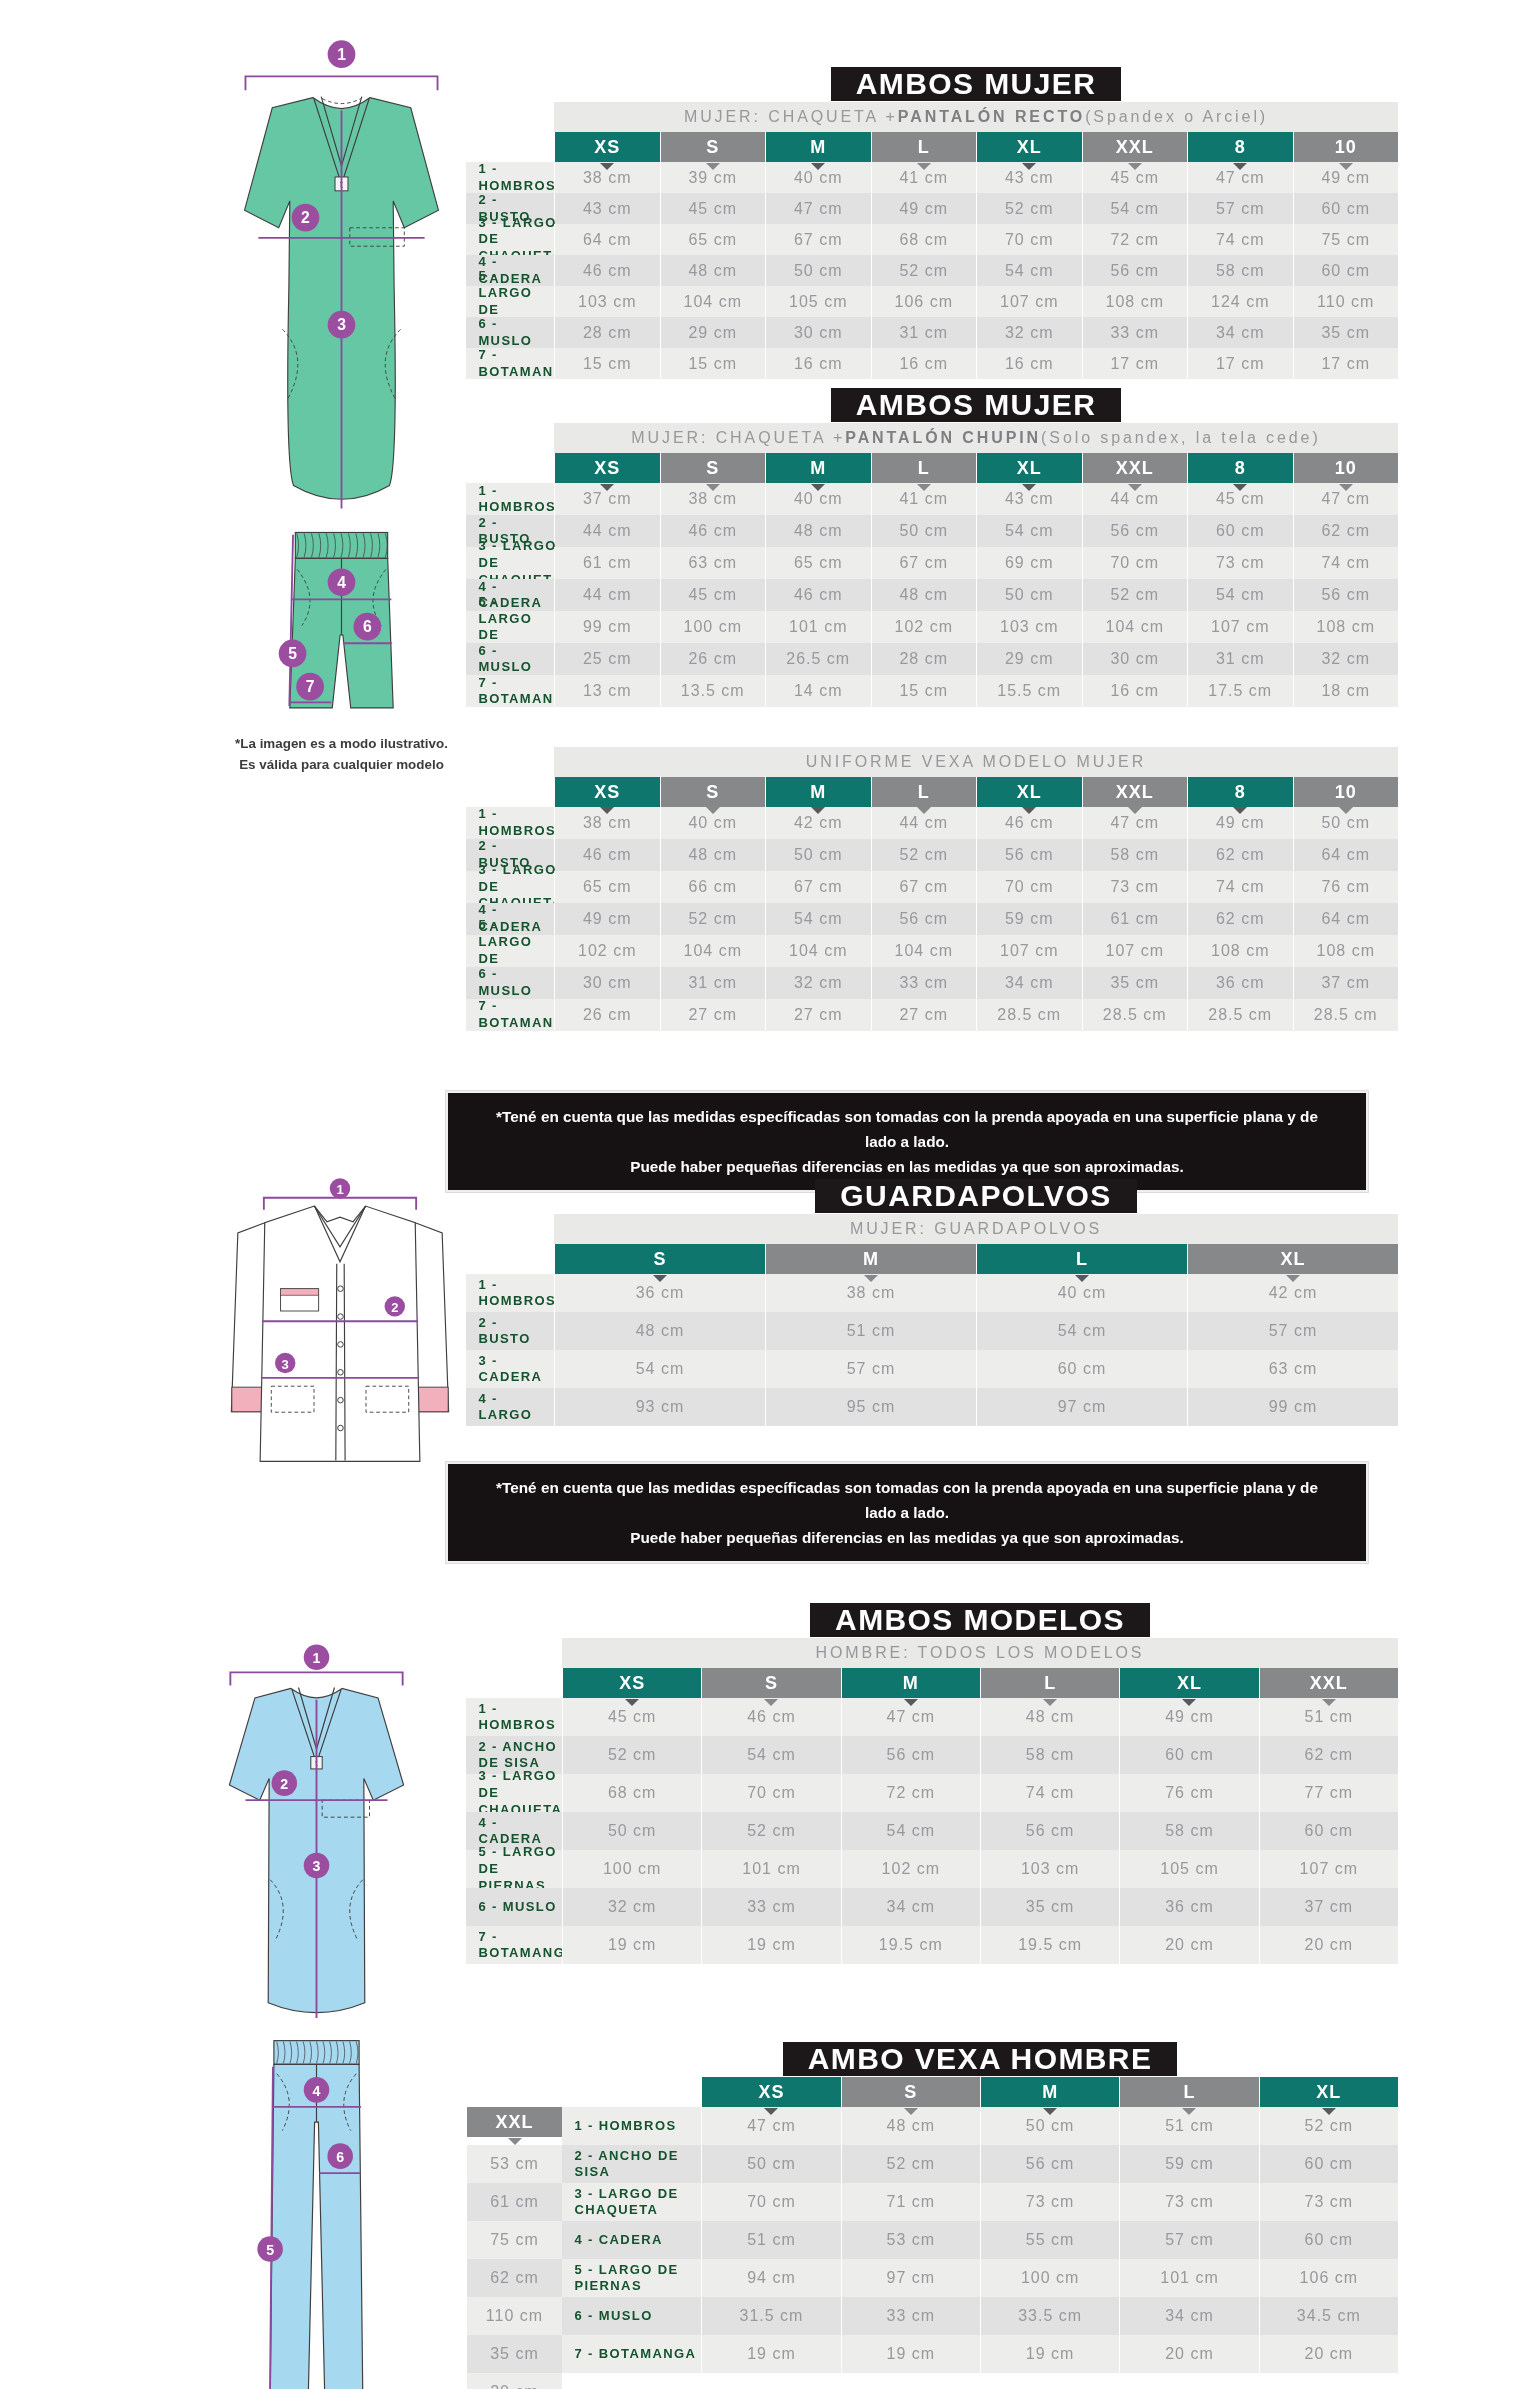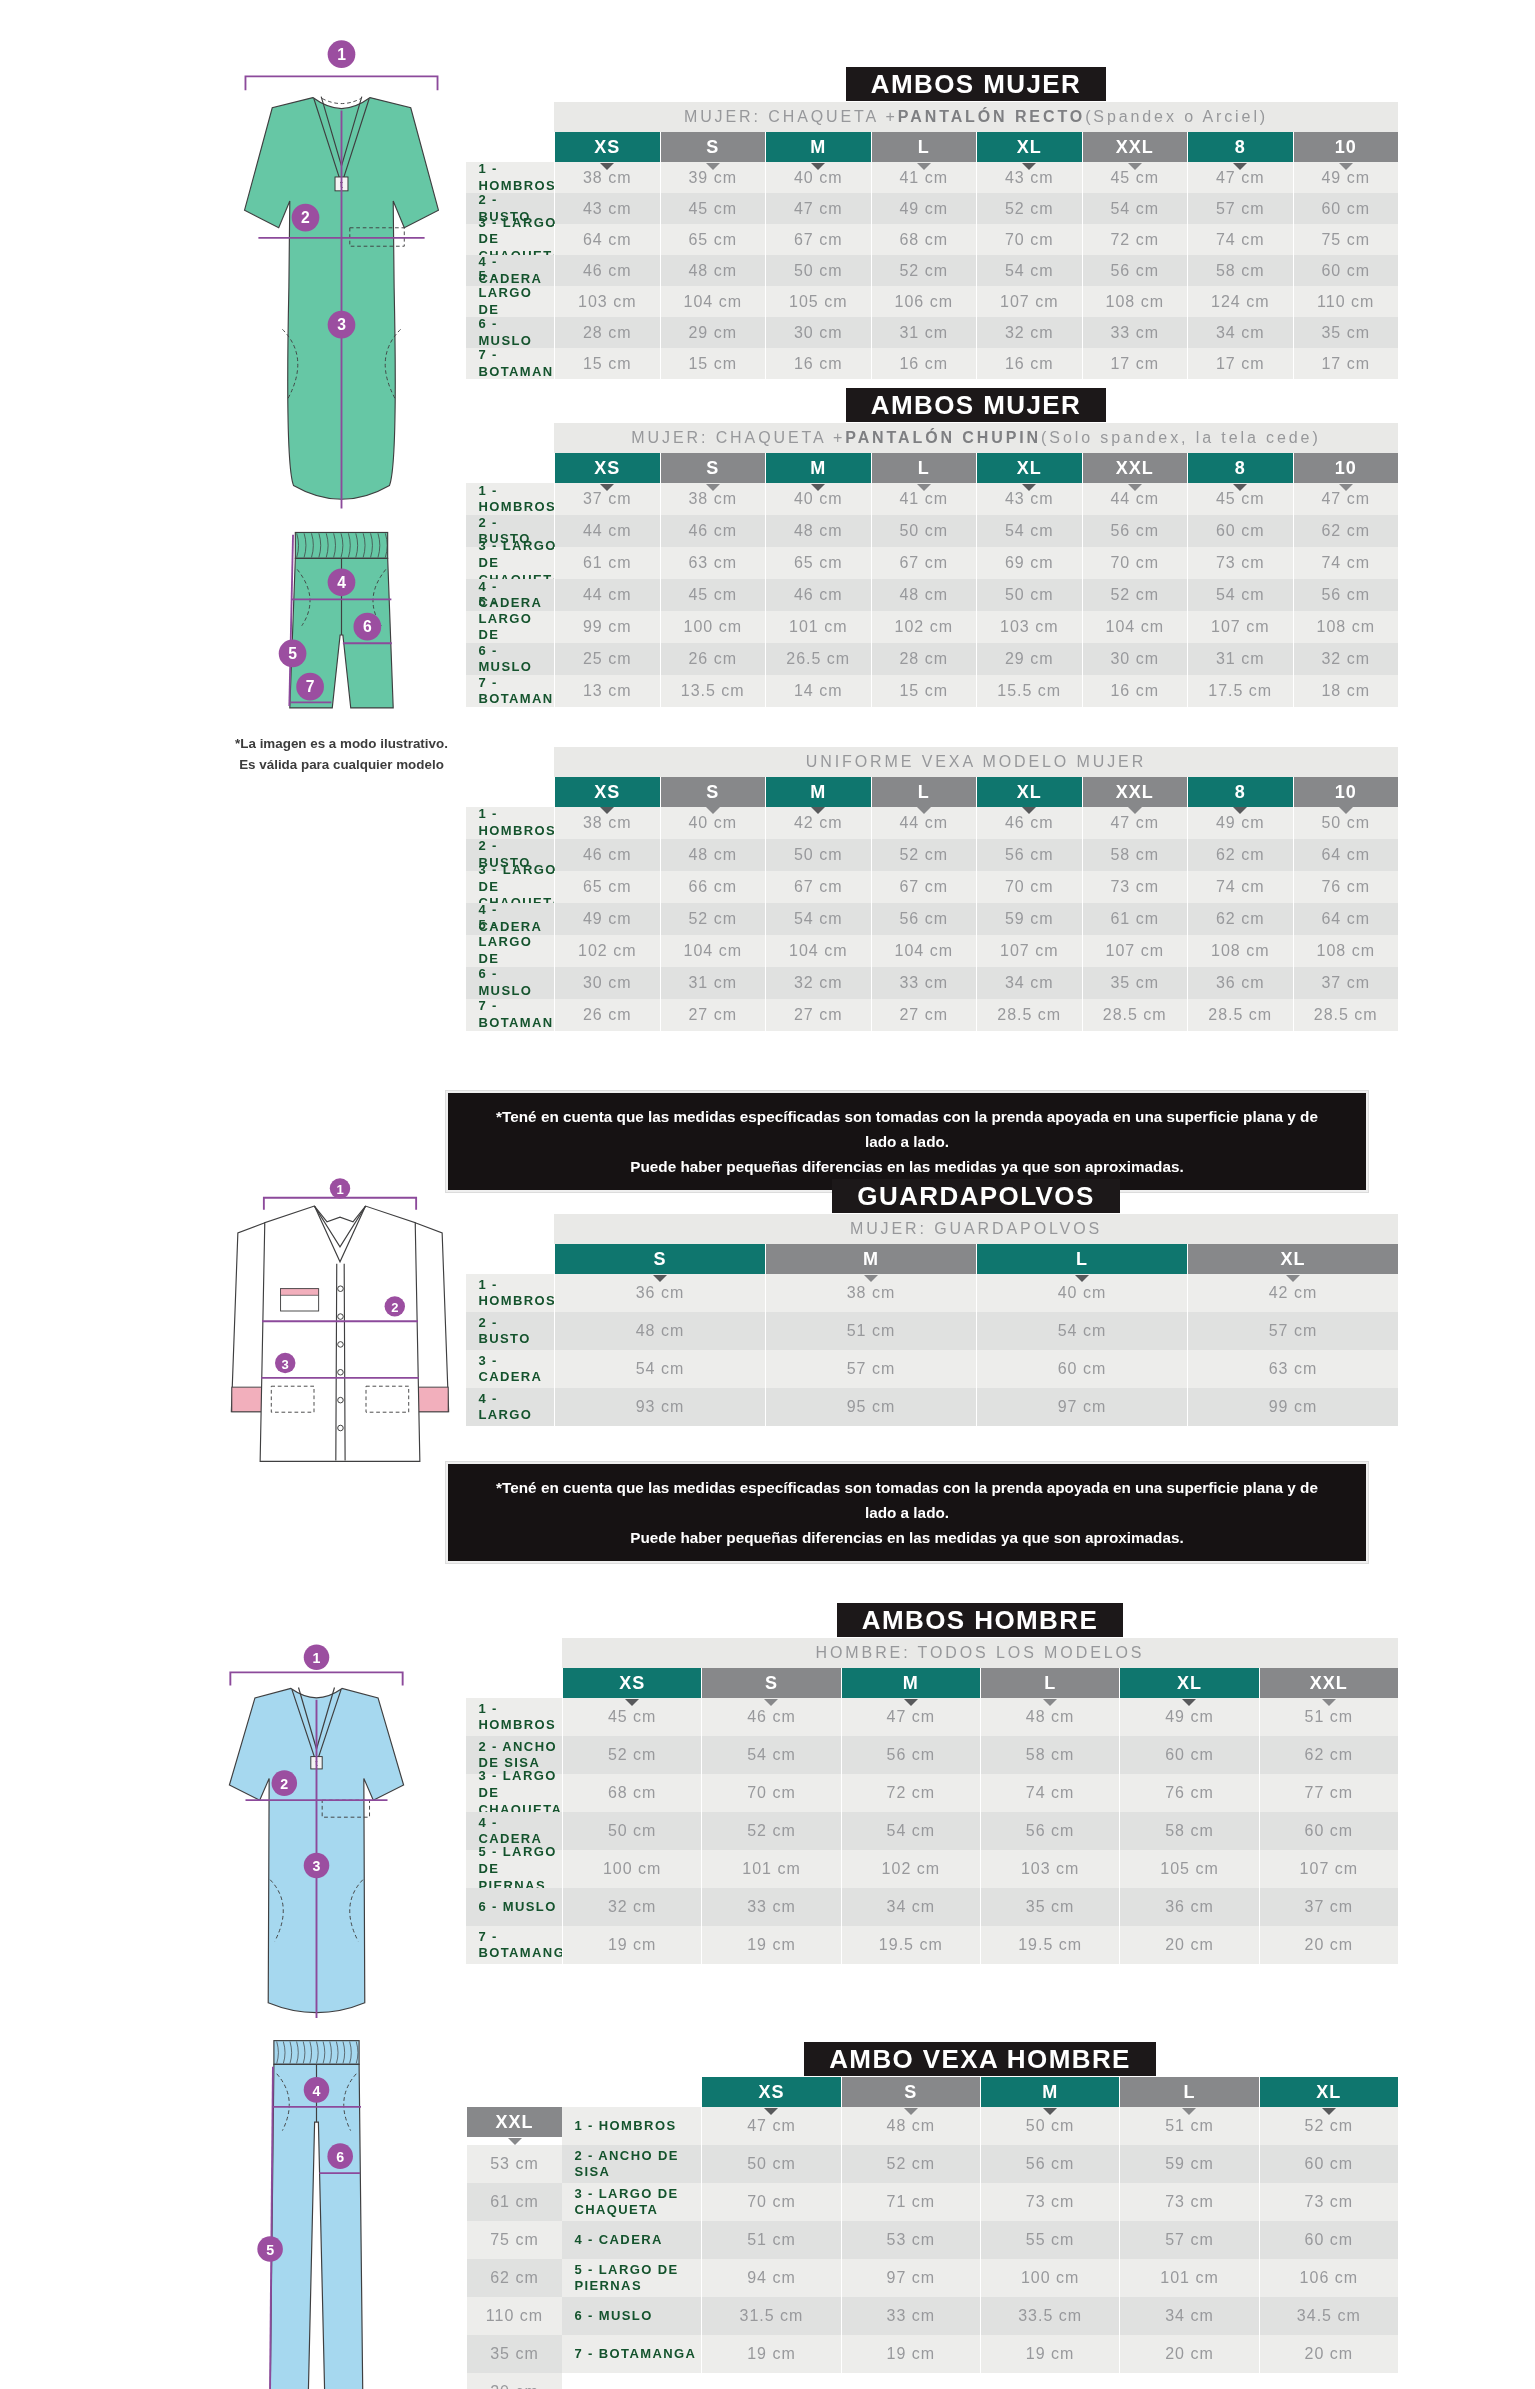--- a/index.html
+++ b/index.html
@@ -3,21 +3,21 @@
 <meta charset="utf-8">
 <style>
   html,body{margin:0;padding:0;background:#fff;}
   .canvas{position:relative;width:1535px;height:3612px;background:#ffffff;
           font-family:"Liberation Sans",sans-serif;overflow:hidden;}
 
   
   .stable{position:absolute;}
   .t-title{display:flex;justify-content:center;margin-left:var(--labelw);height:34px;margin-bottom:1.4px;}
   .t-title-box{background:#1c1819;color:#fff;display:flex;align-items:center;
-               padding:14px 25px;font-size:26px;font-weight:bold;letter-spacing:1.4px;white-space:nowrap;}
+               padding:14px 25px;font-size:30px;font-weight:bold;letter-spacing:1.4px;white-space:nowrap;}
   .t-grid{display:grid;}
   .corner{background:transparent;}
   .subt{background:#e9e9e7;color:#97989b;display:flex;align-items:center;justify-content:center;
         font-size:16px;letter-spacing:2.9px;height:var(--subh,30px);white-space:nowrap;}
   .subt .sb{font-weight:bold;color:#7e7f82;}
   .hcell{position:relative;display:flex;align-items:center;justify-content:center;color:#fff;
          font-weight:bold;font-size:18px;letter-spacing:1px;height:var(--headh,30px);border-left:1.4px solid #fff;}
   .hcell.dark{background:#0f766e;}
   .hcell.med{background:#87888a;}
   .hcell .ptr{position:absolute;left:50%;bottom:-7.2px;transform:translateX(-50%);
@@ -577,21 +577,21 @@
       </div>
     </div>
 
   <div class="disc" style="top:1462px;">
     <span>*Tené en cuenta que las medidas específicadas son tomadas con la prenda apoyada en una superficie plana y de lado a lado.</span><br>
     <span>Puede haber pequeñas diferencias en las medidas ya que son aproximadas.</span>
   </div>
 
   <div class="stable" style="left:466px;top:1603px;width:932px;--labelw:96px;--rowh:38px;--subh:30px;--headh:30px;">
       <div class="t-title">
-        <span class="t-title-box">AMBOS HOMBRE</span>
+        <span class="t-title-box">AMBOS MODELOS</span>
       </div>
       <div class="t-grid" style="grid-template-columns:var(--labelw) repeat(6,1fr)">
         <div class="corner"></div>
         <div class="subt" style="grid-column:span 6">
           <span class="">HOMBRE: TODOS LOS MODELOS</span>
         </div>
         <div class="corner"></div>
         <div class="hcell dark">
           <span>XS</span>
           <i class="ptr"></i>

